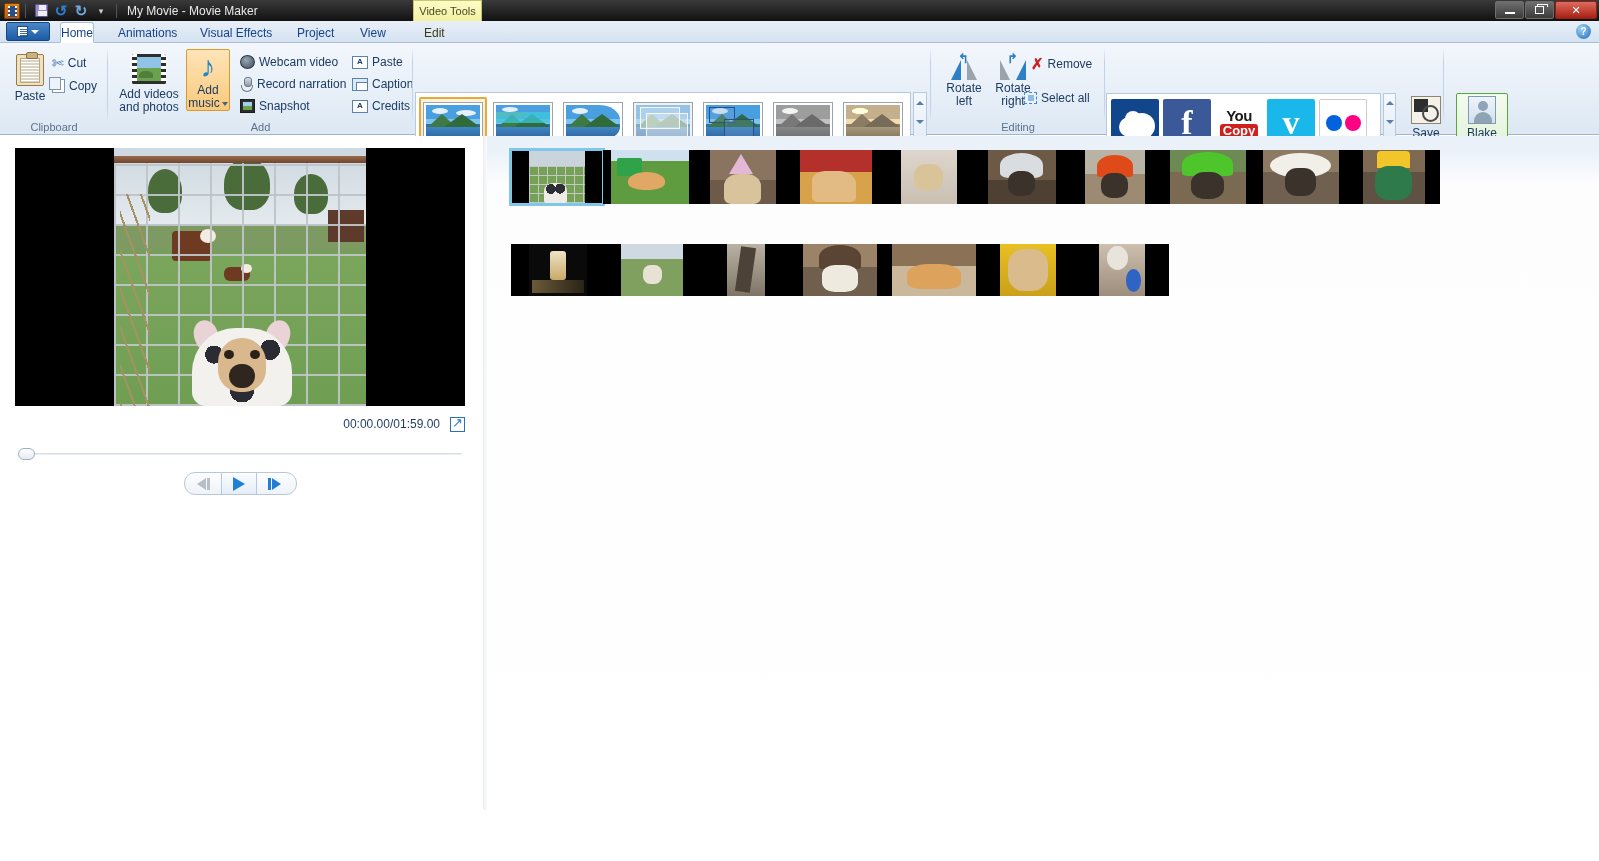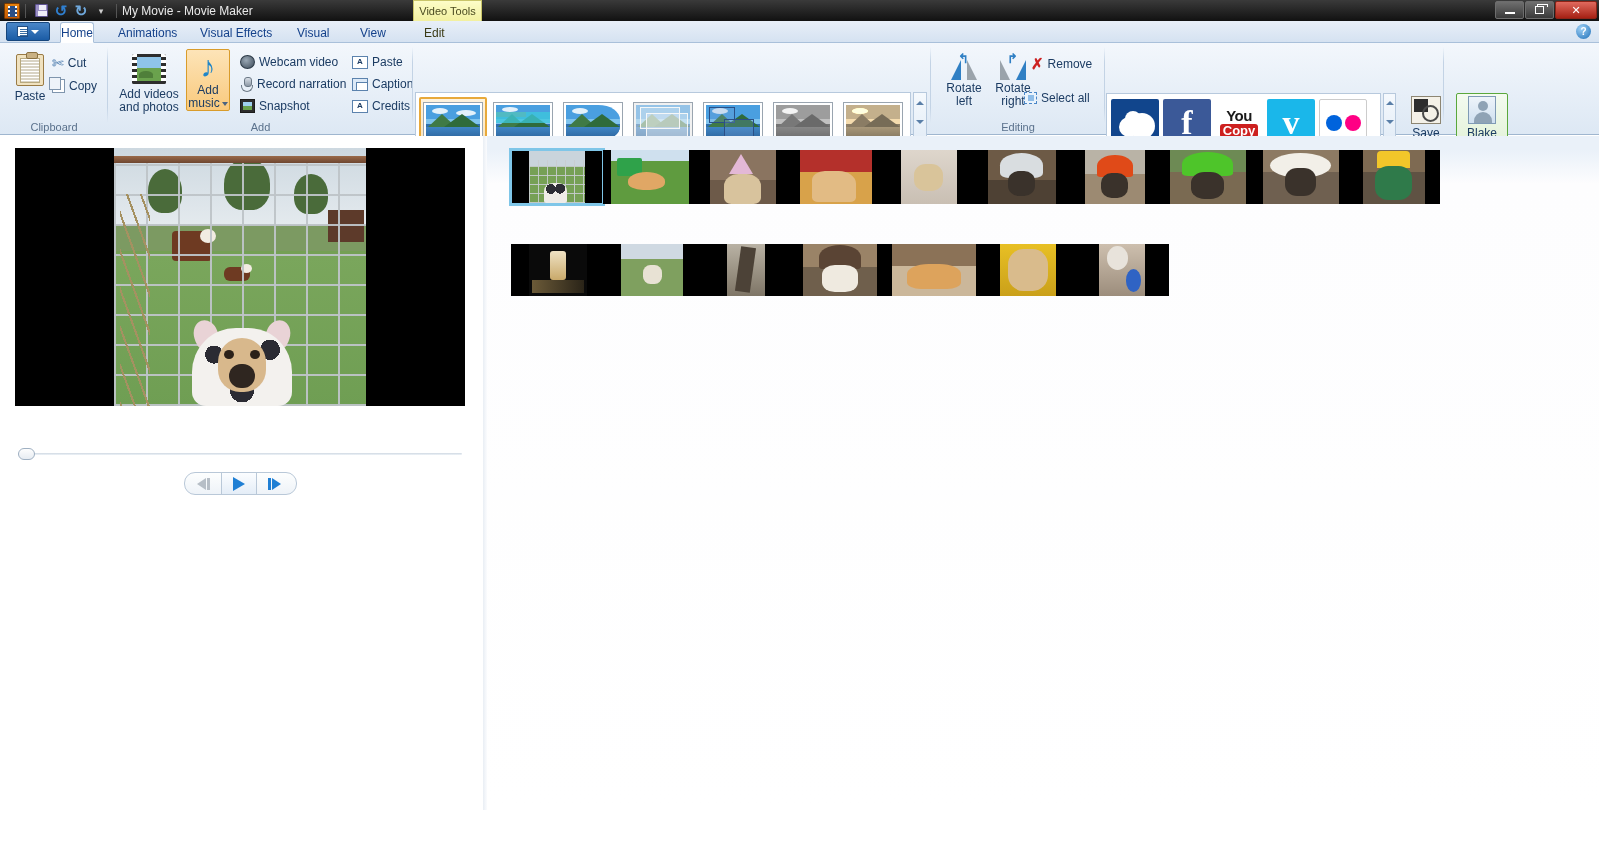--- a/index.html
+++ b/index.html
@@ -48,21 +48,21 @@
   .ico-save::before {
     content:""; position:absolute; left:3px; top:0; width:7px; height:5px; background:#efeef8;
   }
   .ico-save::after {
     content:""; position:absolute; left:2px; bottom:0; width:9px; height:5px; background:#efeef8;
   }
   .ico-undo, .ico-redo { font-size: 15px; color: #2f7fd0; line-height: 1; font-weight: bold; }
   .ico-redo { color: #6fa8dc; }
   .qat-dd { color: #cfcfcf; font-size: 9px; }
   .tb-title {
-    color: #e9e9e9; font-size: 12px; white-space: nowrap;
+    color: #e9e9e9; font-size: 12px; margin-left: 5px; white-space: nowrap;
   }
   .tb-ctxtab {
     position: absolute; left: 413px; top: 0; width: 69px; height: 21px;
     background: linear-gradient(#fdfdc8, #f2f0a0);
     border: 1px solid #c9c56a; border-bottom: none;
     display: flex; align-items: center; justify-content: center;
     color: #4a4a20; font-size: 11px;
   }
   .wincontrols { position: absolute; right: 2px; top: 1px; display: flex; gap: 1px; }
   .wc {
@@ -431,21 +431,21 @@
   </div>
 
   <div class="tabstrip">
     <div class="filebtn">
       <div class="doc"></div>
       <div class="cv"></div>
     </div>
     <div class="tab active" style="left:60px;">Home</div>
     <div class="tab" style="left:118px;">Animations</div>
     <div class="tab" style="left:200px;">Visual Effects</div>
-    <div class="tab" style="left:297px;">Visual</div>
+    <div class="tab" style="left:297px;">Project</div>
     <div class="tab" style="left:360px;">View</div>
     <div class="tab ctx" style="left:424px;">Edit</div>
     <div class="helpbtn">?</div>
   </div>
 
   <div class="ribbon">
 
     <div class="rgroup" style="left:0; width:108px;">
       <div class="rbtn" style="left:8px; top:8px; width:44px;">
         <div class="ic-paste"></div>
@@ -703,20 +703,24 @@
         <div class="vpug">
           <div class="ear l"></div>
             <div class="ear r"></div>
           <div class="hood"></div>
           <div class="face">
               <div class="muzzle"></div>
             </div>
         </div>
       </div>
     </div>
+    <div class="timecode-row">
+      <span class="timecode">00:00.00/01:59.00</span>
+      <span class="fullscreen-ic"></span>
+    </div>
     <div class="seek">
       <div class="track"></div>
       <div class="thumb"></div>
     </div>
     <div class="playbar">
       <div class="pbtn">
         <div class="tri-prev"></div>
           <div class="bar-prev"></div>
       </div>
       <div class="pbtn mid">

